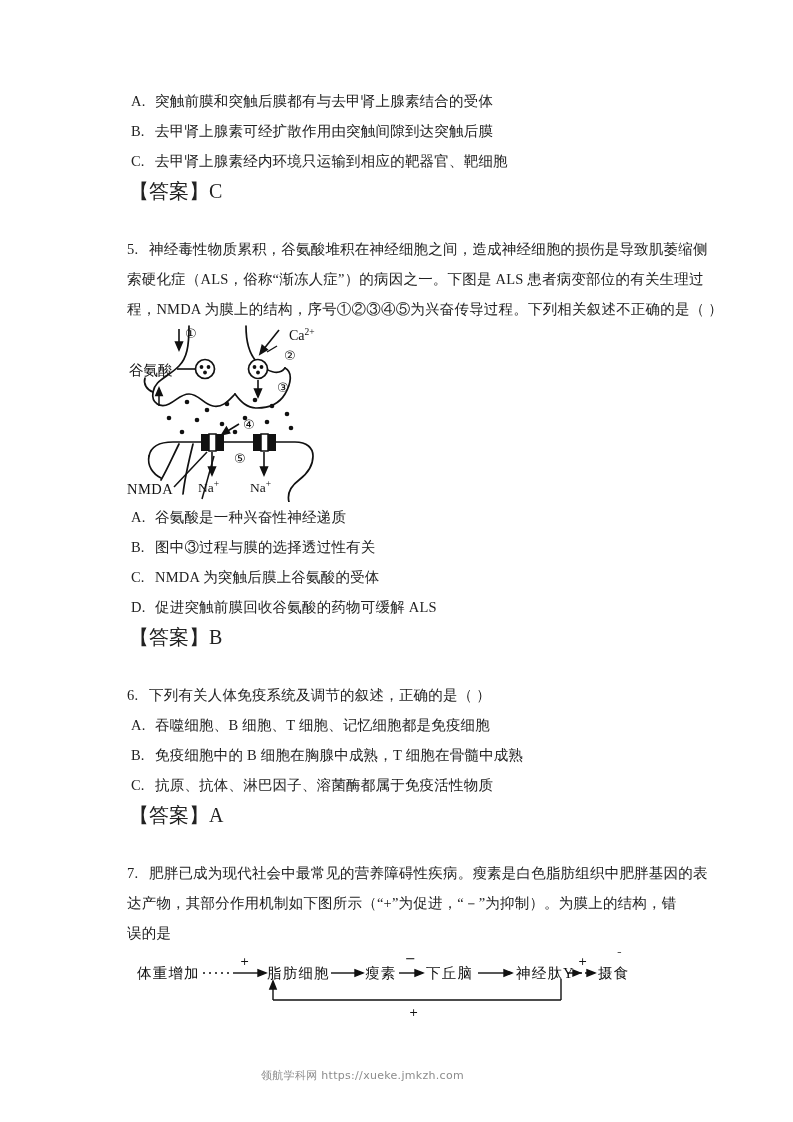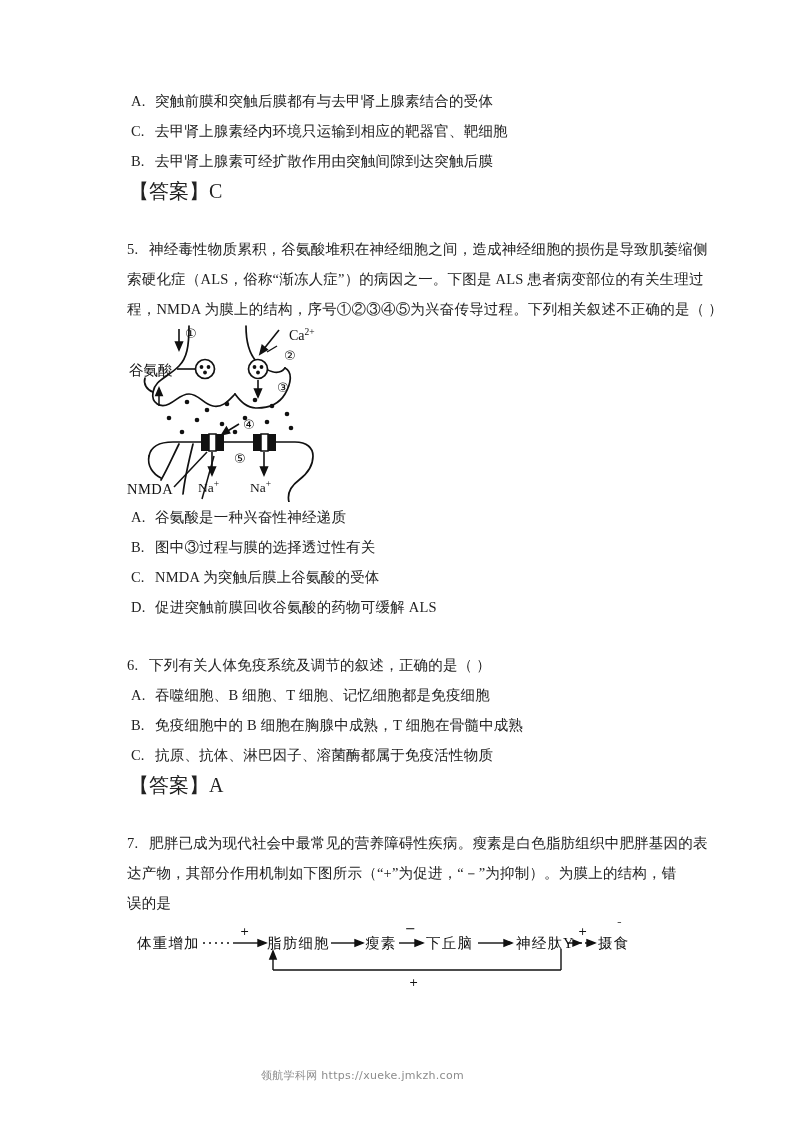--- a/index.html
+++ b/index.html
@@ -106,24 +106,24 @@
 
 <div class="page">
 
   <div class="content">
 
     <div class="qblock">
       <div class="opt">
         <span class="ltr">A.</span><span>突触前膜和突触后膜都有与去甲肾上腺素结合的受体</span>
       </div>
       <div class="opt">
+        <span class="ltr">B.</span><span>去甲肾上腺素可经扩散作用由突触间隙到达突触后膜</span>
+      </div>
+      <div class="opt">
         <span class="ltr">C.</span><span>去甲肾上腺素经内环境只运输到相应的靶器官、靶细胞</span>
-      </div>
-      <div class="opt">
-        <span class="ltr">B.</span><span>去甲肾上腺素可经扩散作用由突触间隙到达突触后膜</span>
       </div>
       <div class="ans">【答案】C</div>
     </div>
 
     <div class="gap-md"></div>
 
     <div class="qblock">
       <div class="qtext-wrap">
         <div class="line"><span class="qnum">5.</span><span>神经毒性物质累积，谷氨酸堆积在神经细胞之间，造成神经细胞的损伤是导致肌萎缩侧</span></div>
         <div class="line">索硬化症（ALS，俗称“渐冻人症”）的病因之一。下图是 ALS 患者病变部位的有关生理过</div>
@@ -252,20 +252,21 @@
       </div>
       <div class="opt">
         <span class="ltr">B.</span><span>图中③过程与膜的选择透过性有关</span>
       </div>
       <div class="opt">
         <span class="ltr">C.</span><span>NMDA 为突触后膜上谷氨酸的受体</span>
       </div>
       <div class="opt">
         <span class="ltr">D.</span><span>促进突触前膜回收谷氨酸的药物可缓解 ALS</span>
       </div>
+      <div class="ans">【答案】B</div>
     </div>
 
     <div class="gap-md"></div>
 
     <div class="qblock">
       <div class="line"><span class="qnum">6.</span><span>下列有关人体免疫系统及调节的叙述，正确的是（    ）</span></div>
       <div class="opt">
         <span class="ltr">A.</span><span>吞噬细胞、B 细胞、T 细胞、记忆细胞都是免疫细胞</span>
       </div>
       <div class="opt">

